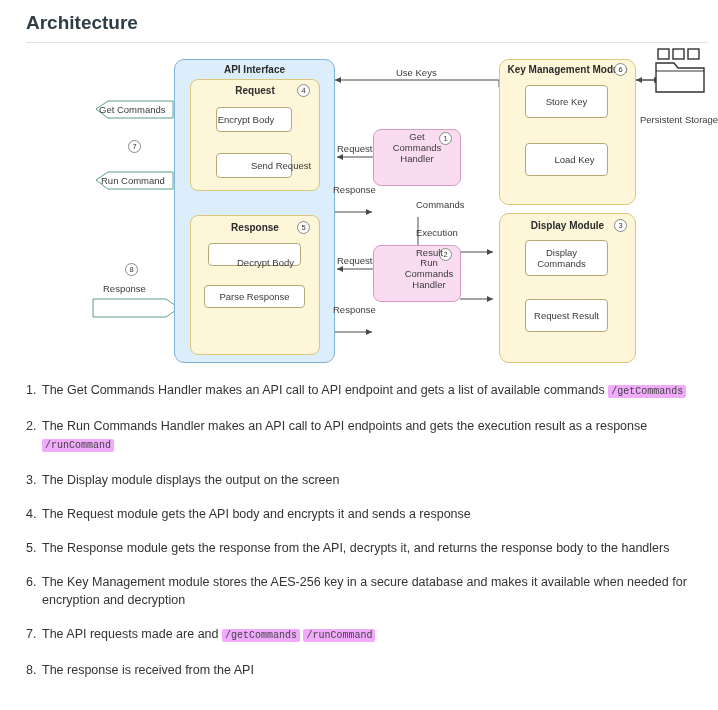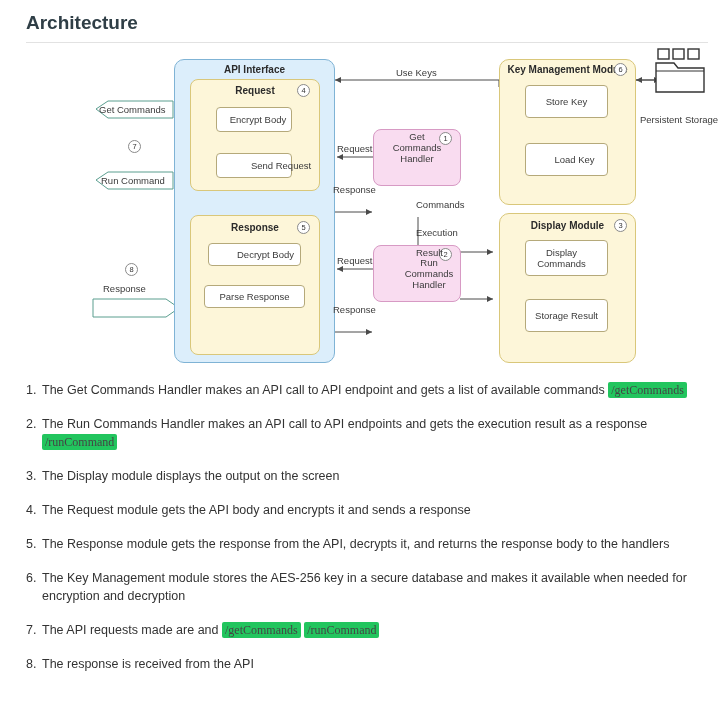--- a/index.html
+++ b/index.html
@@ -115,23 +115,23 @@
   }
   .note-num {
     width: 16px;
     flex: 0 0 16px;
     text-align: left;
   }
   .note-body {
     flex: 1;
   }
   code {
-    font-family: Liberation Serif, serif;
-    font-size: 12px;
-    background: #22c55e;
+    font-family: Liberation Mono, monospace;
+    font-size: 10px;
+    background: #f0abfc;
     color: #444;
     padding: 1px 3px;
     border-radius: 2px;
   }
 </style>
 </head>
 <body>
 
 <div class="page-title">Architecture</div>
 <div class="title-rule"></div>
@@ -179,29 +179,29 @@
     </g>
   </svg>
 
   <div class="box outer-blue" style="left:126px; top:12px; width:161px; height:304px;"></div>
   <div class="hdr" style="left:126px; top:17px; width:161px;">API Interface</div>
 
   <div class="box inner-yellow" style="left:142px; top:32px; width:130px; height:112px;"></div>
   <div class="hdr" style="left:142px; top:38px; width:130px;">Request</div>
   <div class="badge" style="left:249px; top:37px;">4</div>
   <div class="box sub-white" style="left:168px; top:60px; width:76px; height:25px;"></div>
-  <div class="ctr-text" style="left:172px; top:67px; width:76px;">Encrypt Body</div>
+  <div class="ctr-text" style="left:160px; top:67px; width:76px;">Encrypt Body</div>
   <div class="box sub-white" style="left:168px; top:106px; width:76px; height:25px;"></div>
   <div class="ctr-text" style="left:168px; top:113px; width:76px;padding-left:27px;">Send Request</div>
 
   <div class="box inner-yellow" style="left:142px; top:168px; width:130px; height:140px;"></div>
   <div class="hdr" style="left:142px; top:175px; width:130px;">Response</div>
   <div class="badge" style="left:249px; top:174px;">5</div>
   <div class="box sub-white" style="left:160px; top:196px; width:93px; height:23px;"></div>
-  <div class="ctr-text" style="left:160px; top:202px; width:115px;">Decrypt Body</div>
+  <div class="ctr-text" style="left:160px; top:210px; width:115px;">Decrypt Body</div>
   <div class="box sub-white" style="left:156px; top:238px; width:101px; height:23px;"></div>
   <div class="ctr-text" style="left:156px; top:244px; width:101px;">Parse Response</div>
 
   <div class="box pink" style="left:325px; top:82px; width:88px; height:57px;"></div>
   <div class="ctr-text" style="left:325px; top:84px; width:88px;">Get<br>Commands<br>Handler</div>
   <div class="badge" style="left:391px; top:85px;">1</div>
 
   <div class="box pink" style="left:325px; top:198px; width:88px; height:57px;"></div>
   <div class="ctr-text" style="left:325px; top:210px; width:112px;">Run<br>Commands<br>Handler</div>
   <div class="badge" style="left:391px; top:201px;">2</div>
@@ -213,21 +213,21 @@
   <div class="ctr-text" style="left:477px; top:49px; width:83px;">Store Key</div>
   <div class="box sub-white" style="left:477px; top:96px; width:83px; height:33px;"></div>
   <div class="ctr-text" style="left:477px; top:107px; width:99px;">Load Key</div>
 
   <div class="box outer-yellow" style="left:451px; top:166px; width:137px; height:150px;"></div>
   <div class="hdr" style="left:451px; top:173px; width:137px;">Display Module</div>
   <div class="badge" style="left:566px; top:172px;">3</div>
   <div class="box sub-white" style="left:477px; top:193px; width:83px; height:36px;"></div>
   <div class="ctr-text" style="left:477px; top:200px; width:73px;">Display<br>Commands</div>
   <div class="box sub-white" style="left:477px; top:252px; width:83px; height:33px;"></div>
-  <div class="ctr-text" style="left:477px; top:263px; width:83px;">Storage Result</div>
+  <div class="ctr-text" style="left:477px; top:263px; width:83px;">Request Result</div>
 
   <div class="lbl" style="left:592px; top:67px;">Persistent Storage</div>
 
   <div class="lbl" style="left:348px; top:20px;">Use Keys</div>
   <div class="lbl" style="left:289px; top:96px;">Request</div>
   <div class="lbl" style="left:285px; top:137px;">Response</div>
   <div class="lbl" style="left:289px; top:208px;">Request</div>
   <div class="lbl" style="left:285px; top:257px;">Response</div>
   <div class="lbl" style="left:368px; top:152px;">Commands</div>
   <div class="lbl" style="left:368px; top:176px; line-height:20px;">Execution<br>Result</div>

